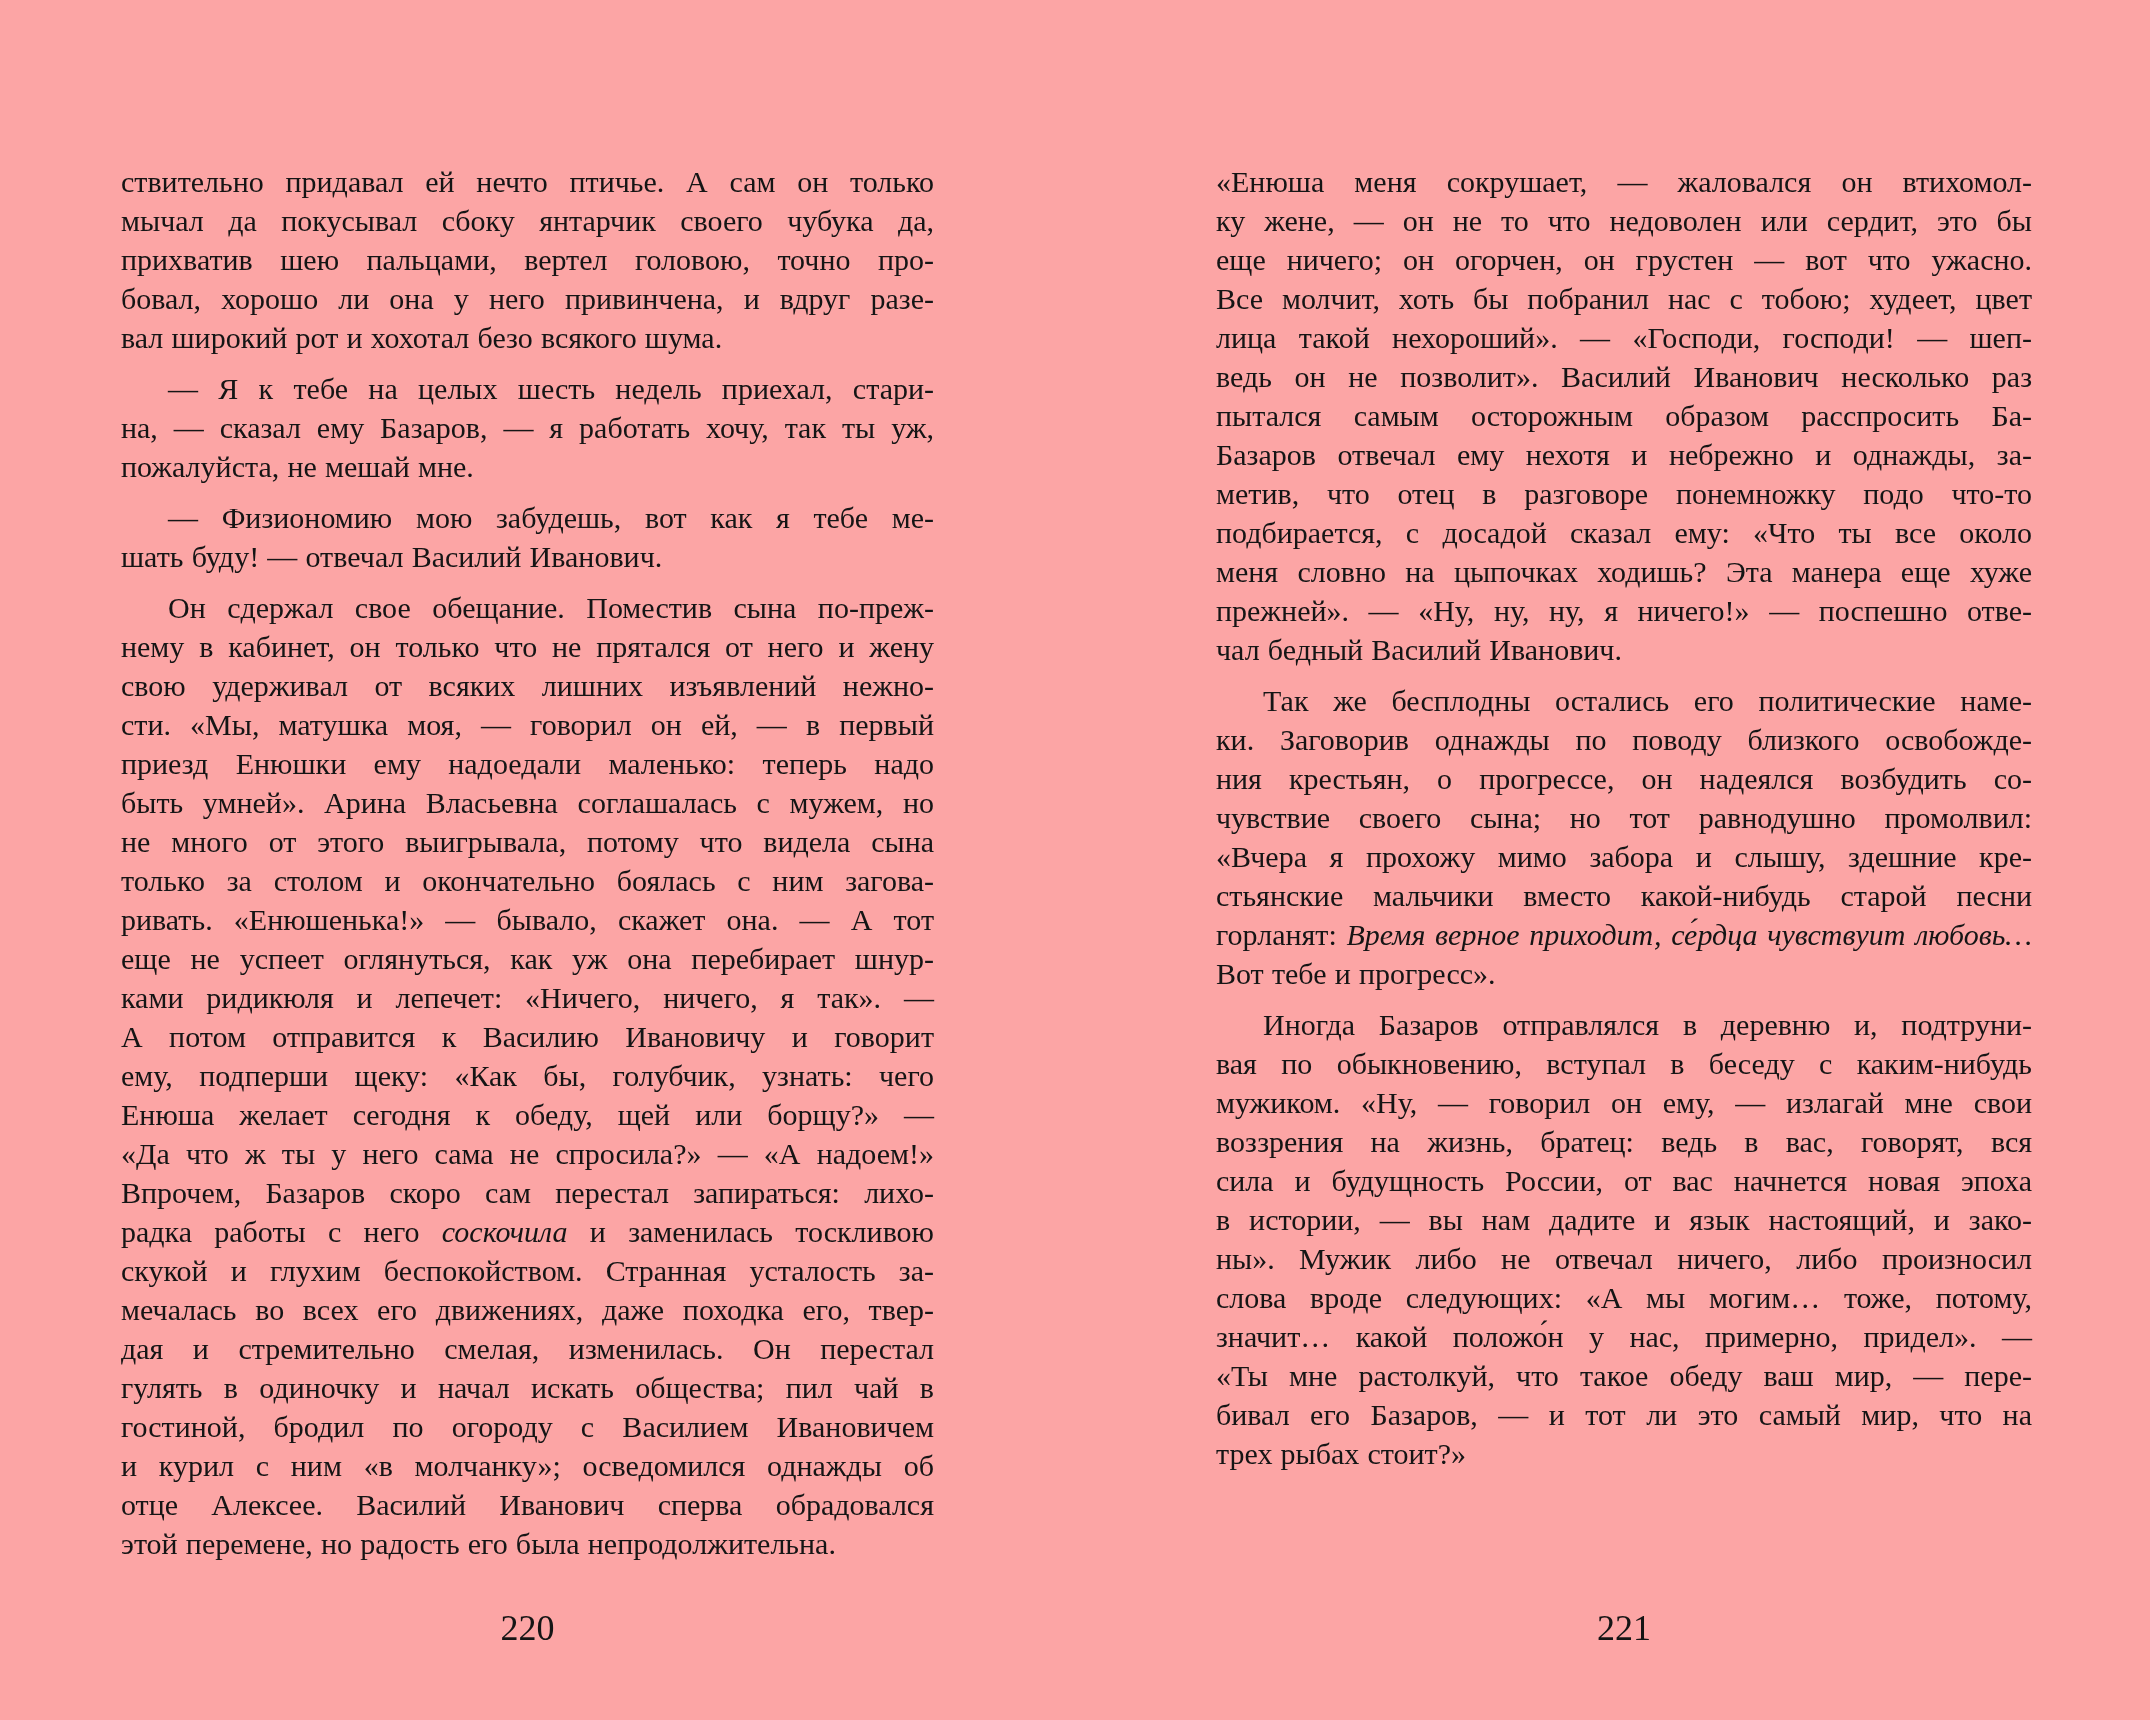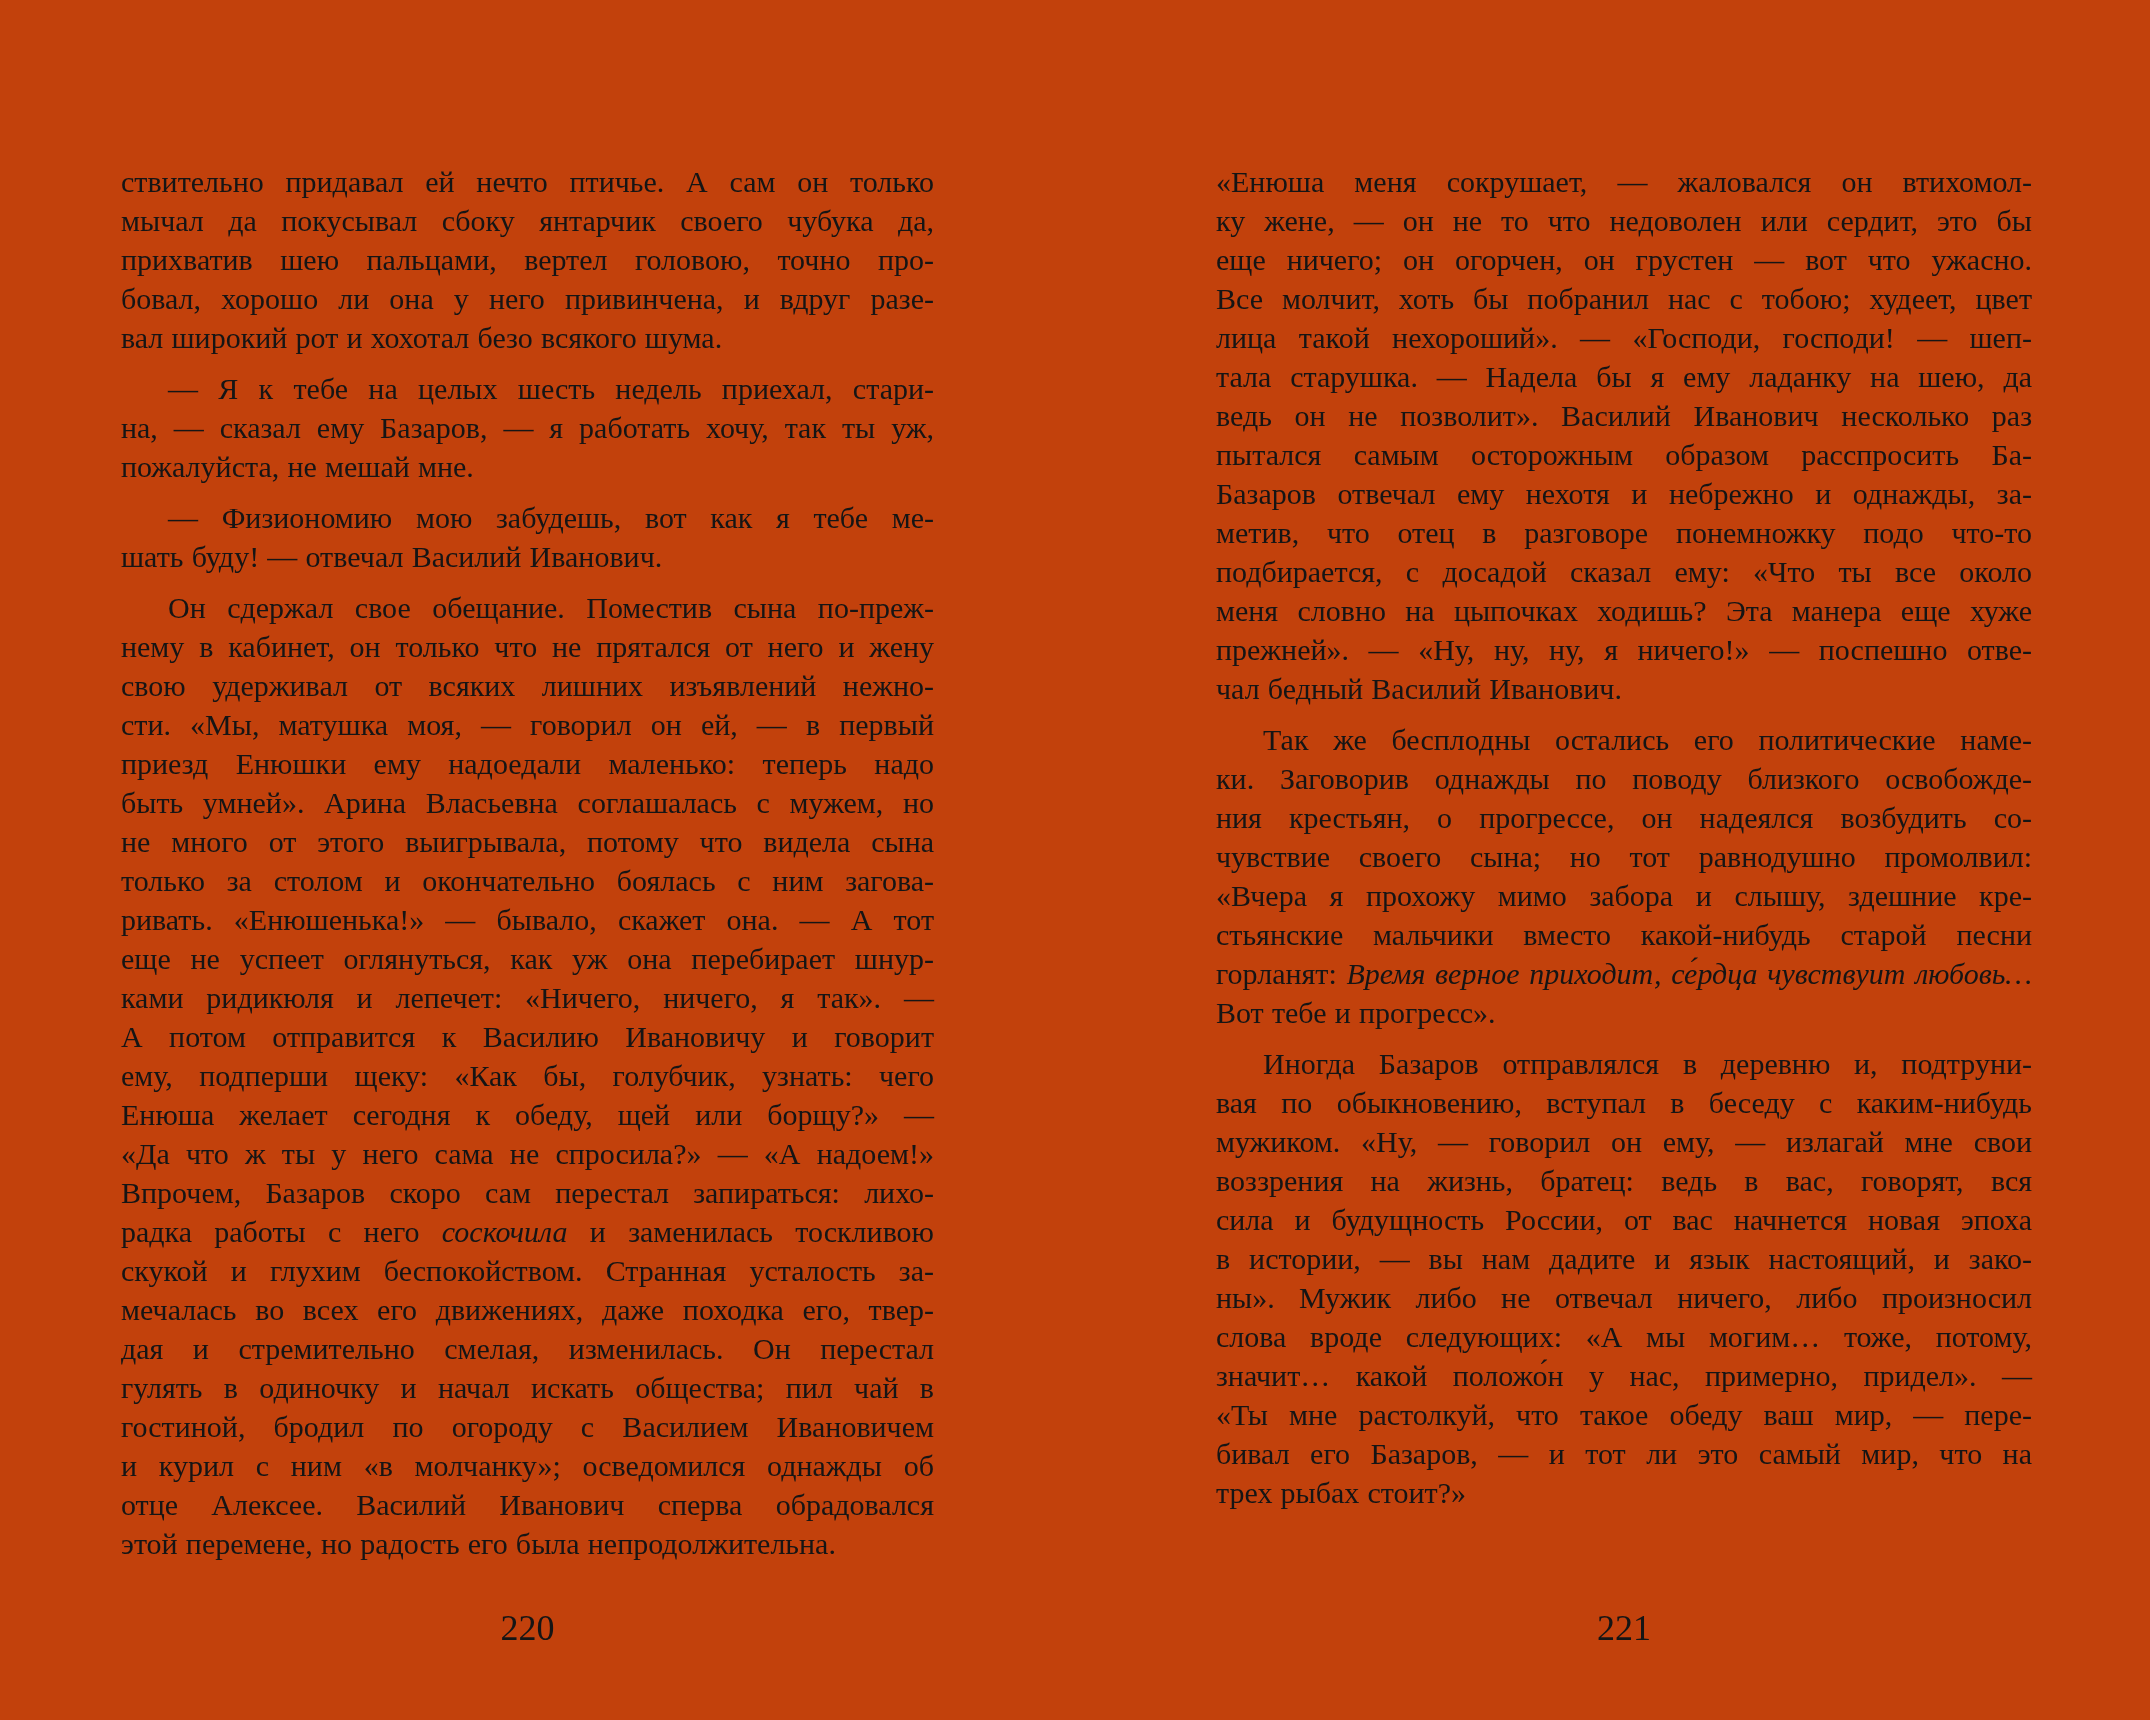--- a/index.html
+++ b/index.html
@@ -11,21 +11,21 @@
     width: 2151px;
     height: 1720px;
     font-family: "Liberation Serif", "DejaVu Serif", serif;
     color: #151515;
     position: relative;
     overflow: hidden;
   }
   .spread {
     position: absolute;
     inset: 0;
-    background: #c2410c;
+    background: #fca5a5;
   }
   .page {
     position: absolute;
     top: 0;
     height: 1720px;
   }
   .page-left  { left: 121px;  width: 813px; }
   .page-right { left: 1216px; width: 816px; }
   .text-block {
     position: absolute;
@@ -103,21 +103,20 @@
     <div class="page-number">220</div>
   </div>
 
   <div class="page page-right">
     <div class="text-block">
         <div class="line"><span>«Енюша меня сокрушает, — жаловался он втихомол-</span></div>
         <div class="line"><span>ку жене, — он не то что недоволен или сердит, это бы</span></div>
         <div class="line"><span>еще ничего; он огорчен, он грустен — вот что ужасно.</span></div>
         <div class="line"><span>Все молчит, хоть бы побранил нас с тобою; худеет, цвет</span></div>
         <div class="line"><span>лица такой нехороший». — «Господи, господи! — шеп-</span></div>
-        <div class="line"><span>тала старушка. — Надела бы я ему ладанку на шею, да</span></div>
         <div class="line"><span>ведь он не позволит». Василий Иванович несколько раз</span></div>
         <div class="line"><span>пытался самым осторожным образом расспросить Ба-</span></div>
         <div class="line"><span>Базаров отвечал ему нехотя и небрежно и однажды, за-</span></div>
         <div class="line"><span>метив, что отец в разговоре понемножку подо что-то</span></div>
         <div class="line"><span>подбирается, с досадой сказал ему: «Что ты все около</span></div>
         <div class="line"><span>меня словно на цыпочках ходишь? Эта манера еще хуже</span></div>
         <div class="line"><span>прежней». — «Ну, ну, ну, я ничего!» — поспешно отве-</span></div>
         <div class="line last"><span>чал бедный Василий Иванович.</span></div>
         <div class="line indent"><span>Так же бесплодны остались его политические наме-</span></div>
         <div class="line"><span>ки. Заговорив однажды по поводу близкого освобожде-</span></div>

